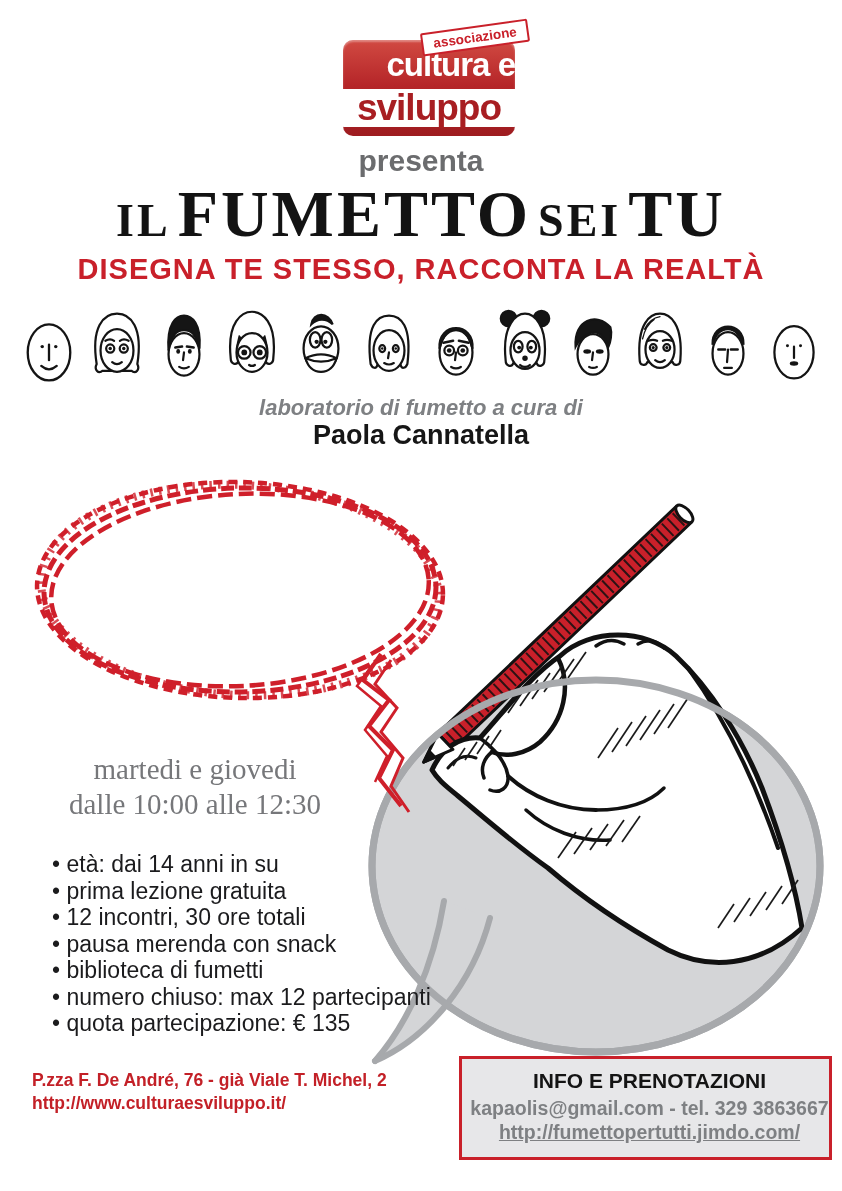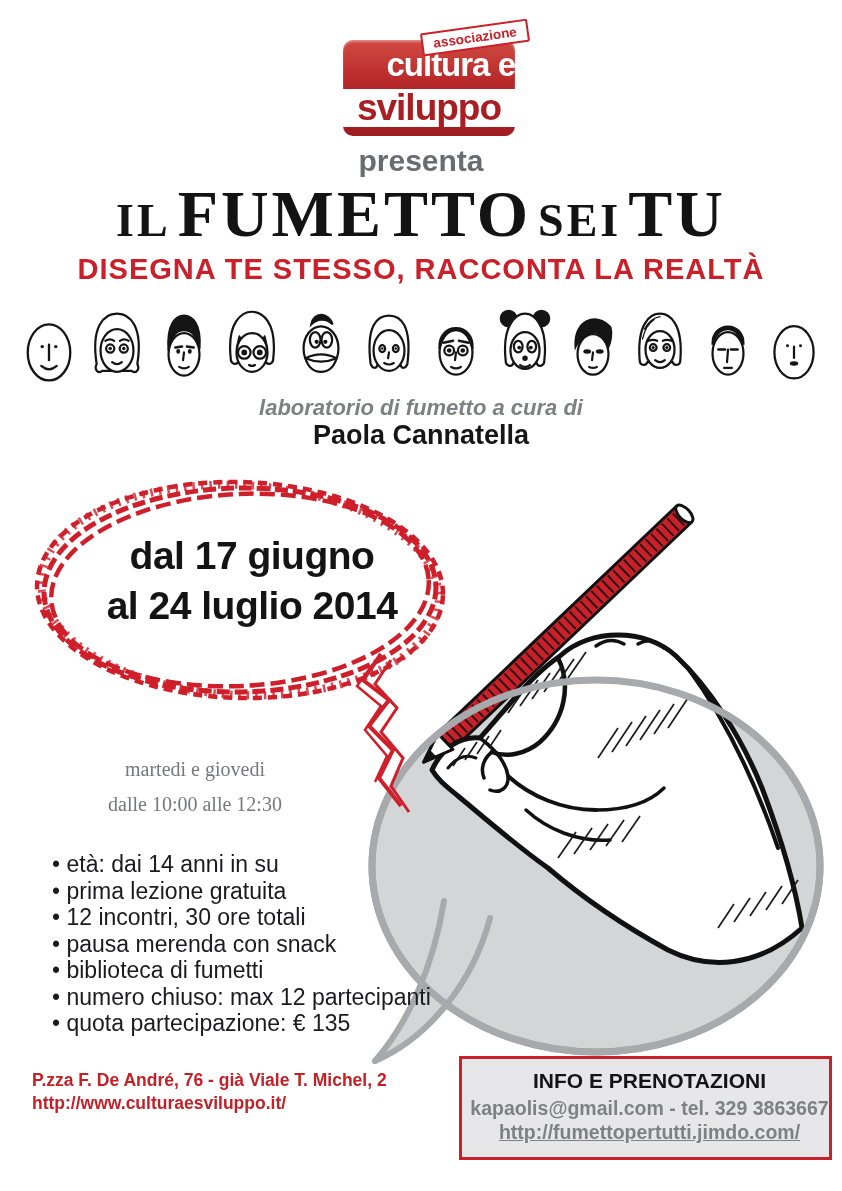--- a/index.html
+++ b/index.html
@@ -39,21 +39,21 @@
         font-weight:bold;color:#7e8083;font-size:22px;}
   .lab2{position:absolute;top:420px;left:0;width:100%;text-align:center;font-weight:bold;
         color:#161616;font-size:27px;}
 
   #hand-svg{position:absolute;left:358px;top:458px;}
   #red-bubble-svg{position:absolute;left:25px;top:468px;}
   .dates{position:absolute;left:72px;top:531px;width:360px;text-align:center;font-weight:bold;
          font-size:39px;line-height:50px;color:#141414;white-space:nowrap;letter-spacing:-0.5px;}
 
   .schedule{position:absolute;left:40px;top:752px;width:310px;text-align:center;
-            font-family:"Liberation Serif",serif;color:#76777a;font-size:20px;line-height:35px;}
+            font-family:"Liberation Serif",serif;color:#76777a;font-size:29px;line-height:35px;}
 
   .bullets{position:absolute;left:52px;top:851px;margin:0;padding:0;list-style:none;
            font-size:23px;line-height:26.5px;color:#1b1b1d;}
   .bullets li::before{content:"\2022\00a0";}
 
   .assoc{position:absolute;left:32px;top:1069px;color:#c32027;font-weight:bold;
          font-size:17.5px;line-height:22.5px;}
   .assoc .site{text-decoration:none;color:#c32027;}
 
   .infobox{position:absolute;left:459px;top:1056px;width:373px;height:104px;background:#e7e7e9;
@@ -290,24 +290,20 @@
       <ellipse cx="215" cy="122" rx="196" ry="102" stroke-width="5" stroke-dasharray="13 5" transform="rotate(-1 215 122)"></ellipse>
       <ellipse cx="215" cy="122" rx="203" ry="108" stroke-width="4.5" stroke-dasharray="9 6" transform="rotate(1.5 215 122)"></ellipse>
       <ellipse cx="215" cy="122" rx="189" ry="96" stroke-width="4.5" stroke-dasharray="15 6" transform="rotate(-3 215 122)"></ellipse>
       <ellipse cx="215" cy="122" rx="199" ry="105" stroke-width="8" stroke-dasharray="2.5 6" opacity="0.8" transform="rotate(3 215 122)"></ellipse>
       <polyline points="356,186 338,212 364,232 344,258 368,282 354,310 376,338" stroke-width="4"></polyline>
       <polyline points="366,192 350,216 372,240 356,264 378,290 366,318 384,344" stroke-width="3"></polyline>
       <polyline points="348,196 332,218 356,238 340,262 362,288 350,314" stroke-width="2.5"></polyline>
     </g>
   </svg>
 
-  <div class="dates">
-    <div>dal 17 giugno</div>
-    <div>al 24 luglio 2014</div>
-  </div>
 
   <div class="schedule">
     <div>martedi e giovedi</div>
     <div>dalle 10:00 alle 12:30</div>
   </div>
 
   <ul class="bullets">
     <li>età: dai 14 anni in su</li>
     <li>prima lezione gratuita</li>
     <li>12 incontri, 30 ore totali</li>

